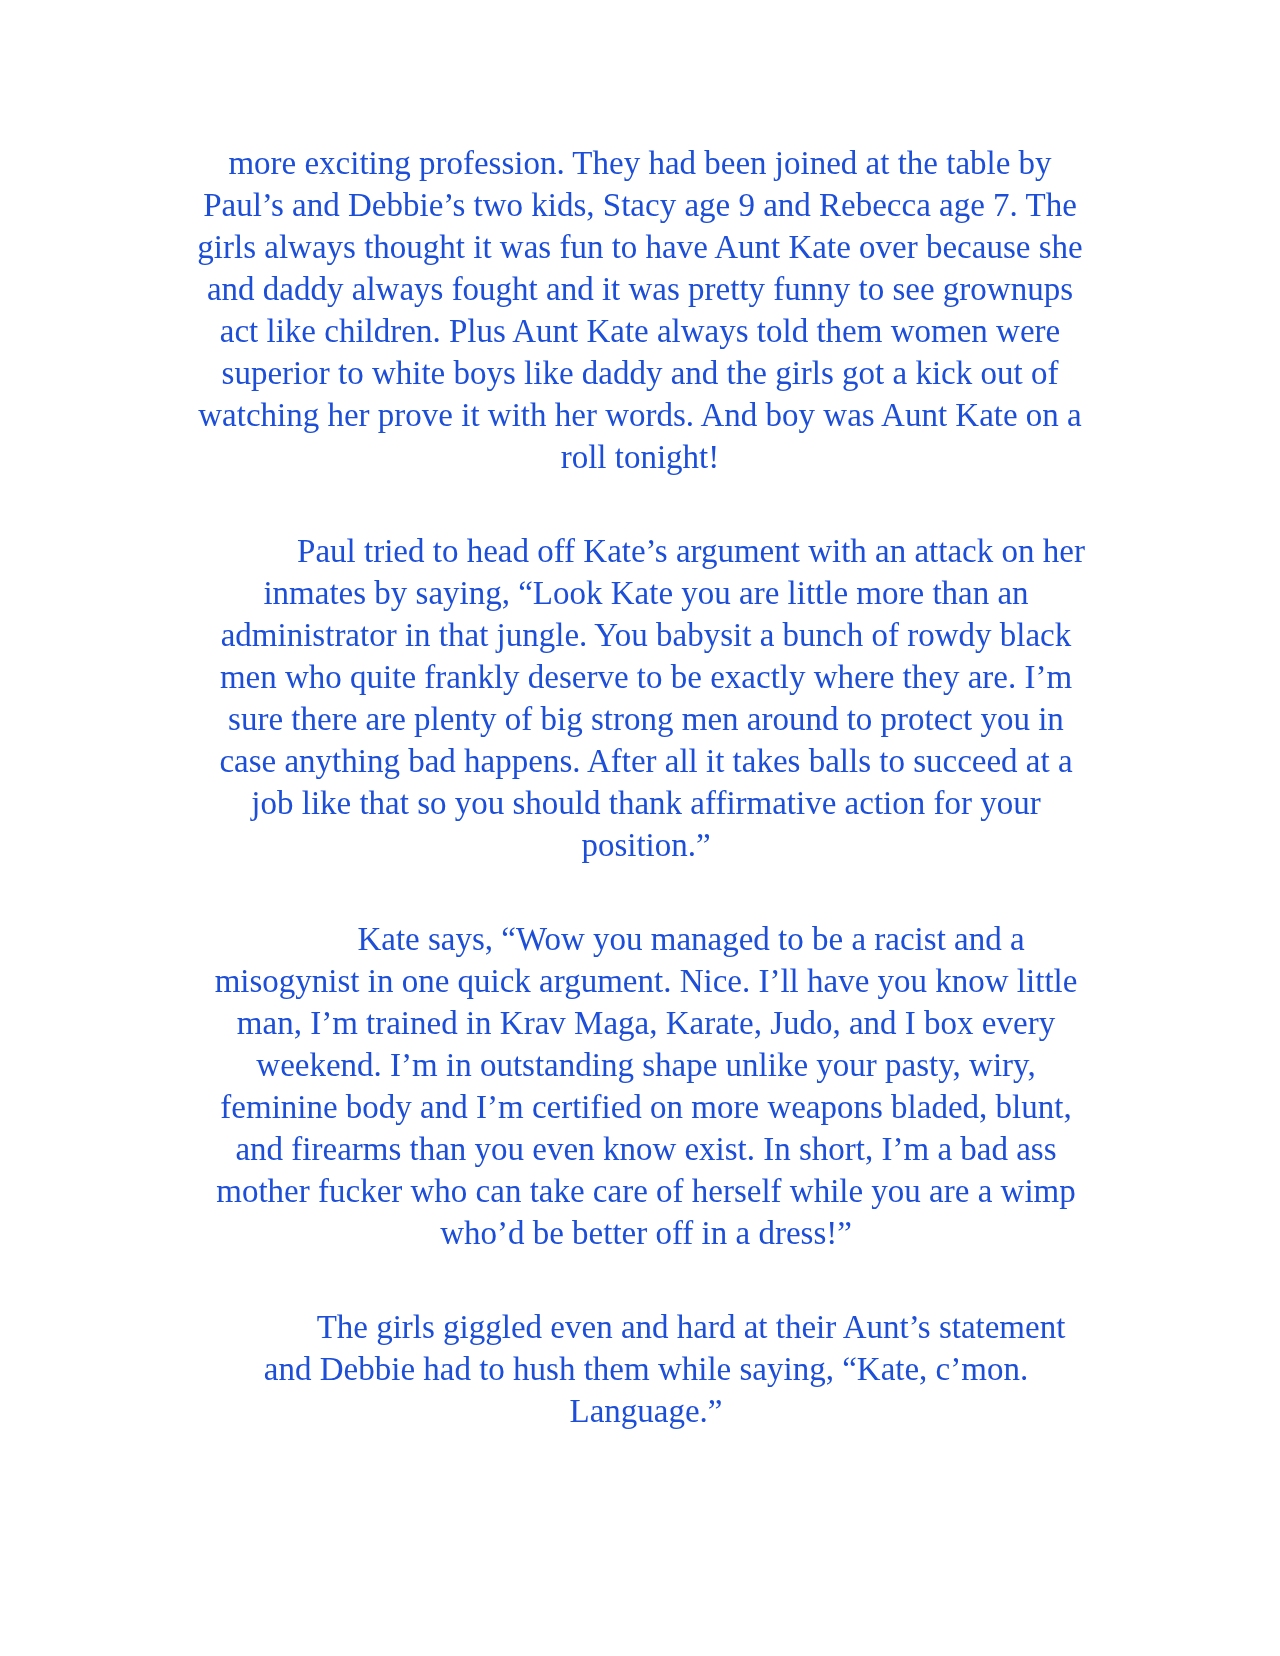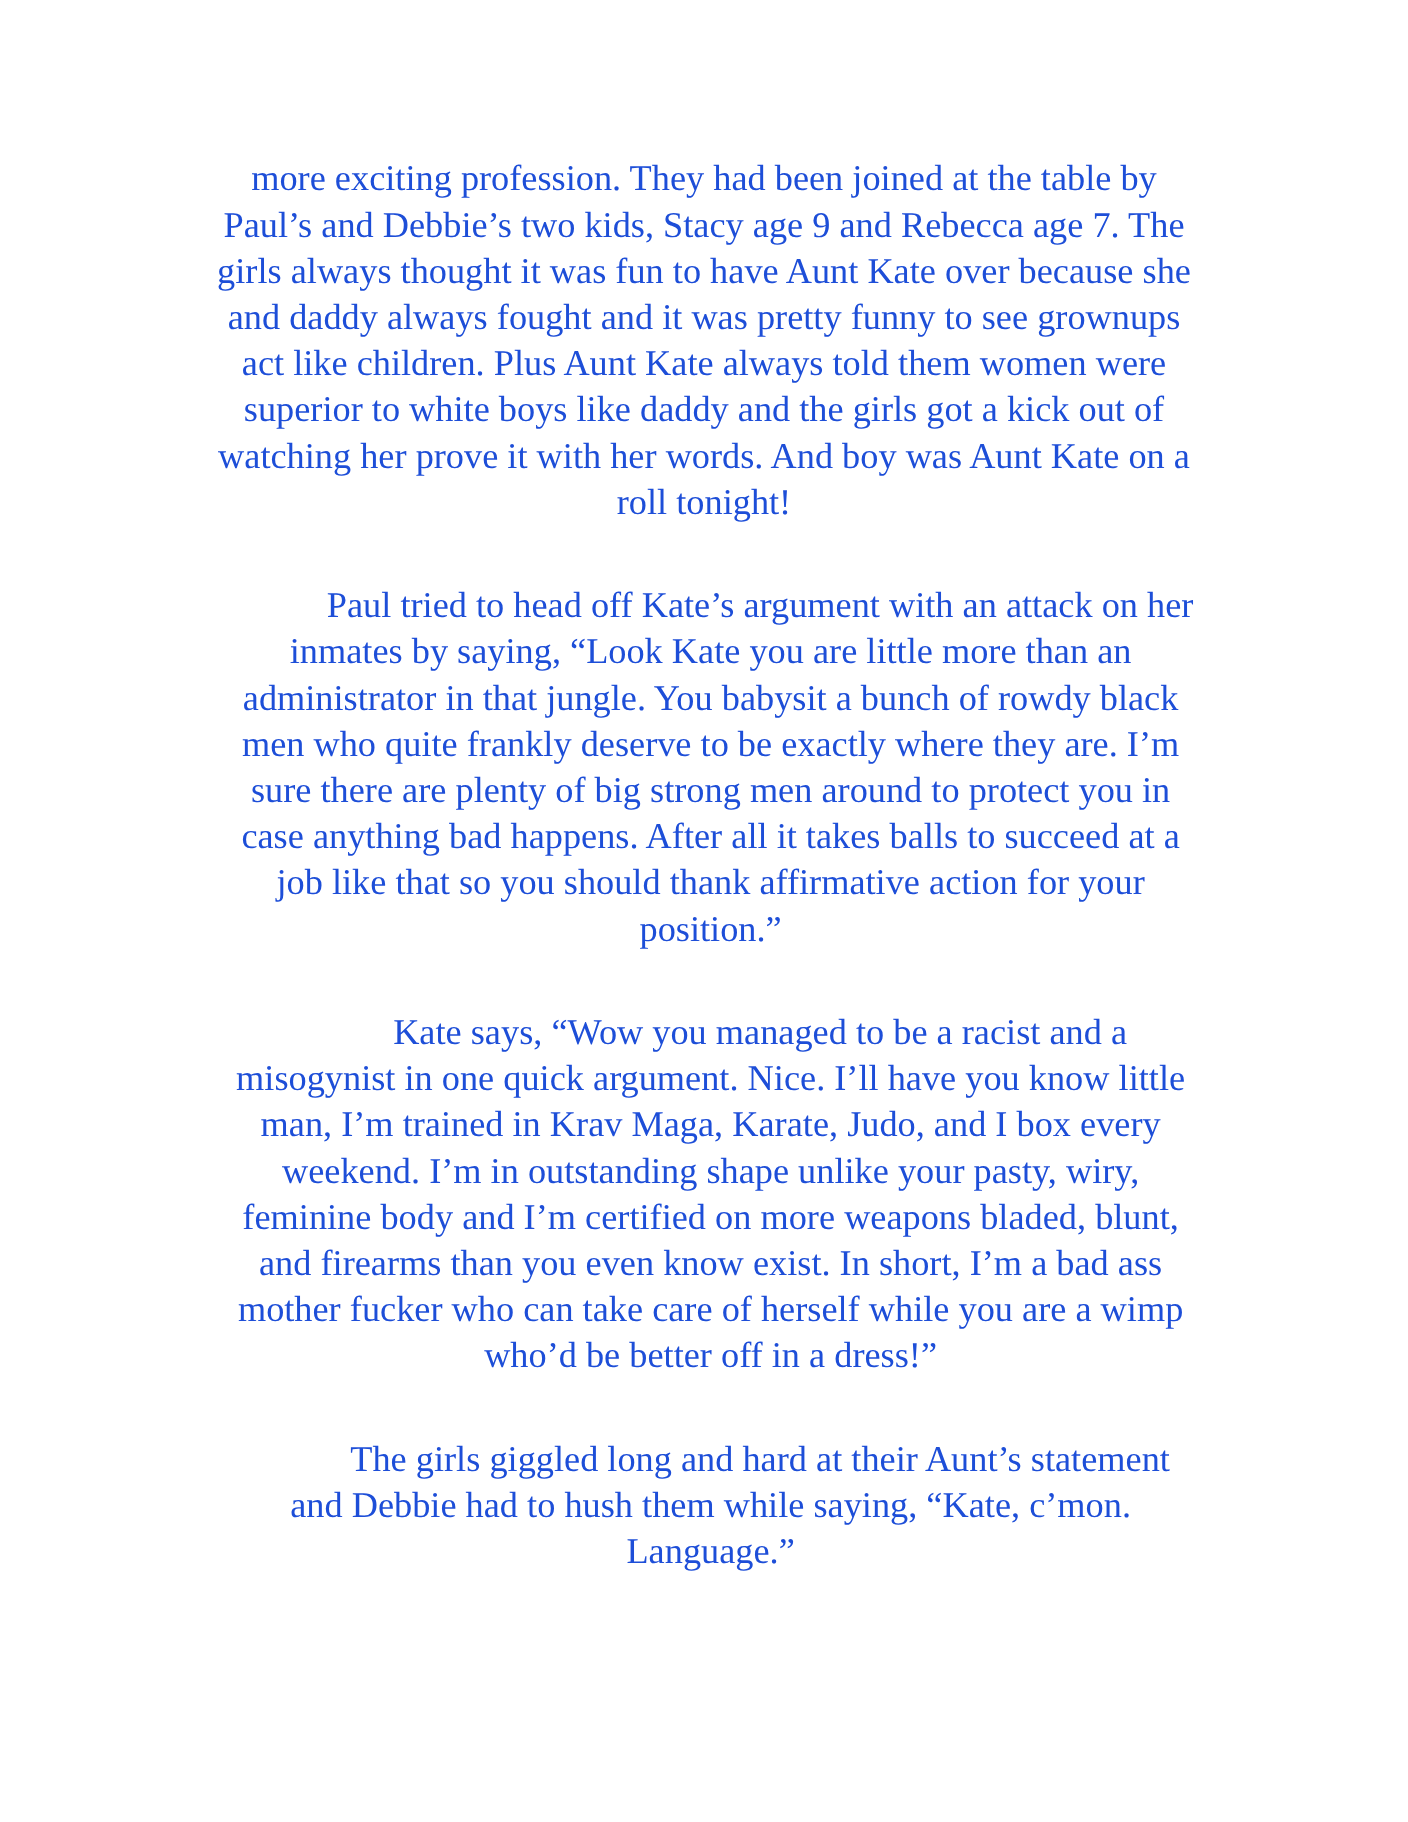--- a/index.html
+++ b/index.html
@@ -31,14 +31,14 @@
     margin-left: 12px;
   }
 </style>
 </head>
 <body>
 
 <div class="page">
   <p class="para">more exciting profession. They had been joined at the table by Paul’s and Debbie’s two kids, Stacy age 9 and Rebecca age 7. The girls always thought it was fun to have Aunt Kate over because she and daddy always fought and it was pretty funny to see grownups act like children. Plus Aunt Kate always told them women were superior to white boys like daddy and the girls got a kick out of watching her prove it with her words. And boy was Aunt Kate on a roll tonight!</p>
   <p class="para indent">Paul tried to head off Kate’s argument with an attack on her inmates by saying, “Look Kate you are little more than an administrator in that jungle. You babysit a bunch of rowdy black men who quite frankly deserve to be exactly where they are. I’m sure there are plenty of big strong men around to protect you in case anything bad happens. After all it takes balls to succeed at a job like that so you should thank affirmative action for your position.”</p>
   <p class="para indent">Kate says, “Wow you managed to be a racist and a misogynist in one quick argument. Nice. I’ll have you know little man, I’m trained in Krav Maga, Karate, Judo, and I box every weekend. I’m in outstanding shape unlike your pasty, wiry, feminine body and I’m certified on more weapons bladed, blunt, and firearms than you even know exist. In short, I’m a bad ass mother fucker who can take care of herself while you are a wimp who’d be better off in a dress!”</p>
-  <p class="para indent">The girls giggled long and hard at their Aunt’s statement and Debbie had to hush them while saying, “Kate, c’mon. Language.”</p>
+  <p class="para indent">The girls giggled even and hard at their Aunt’s statement and Debbie had to hush them while saying, “Kate, c’mon. Language.”</p>
 </div>
 
 </body></html>

